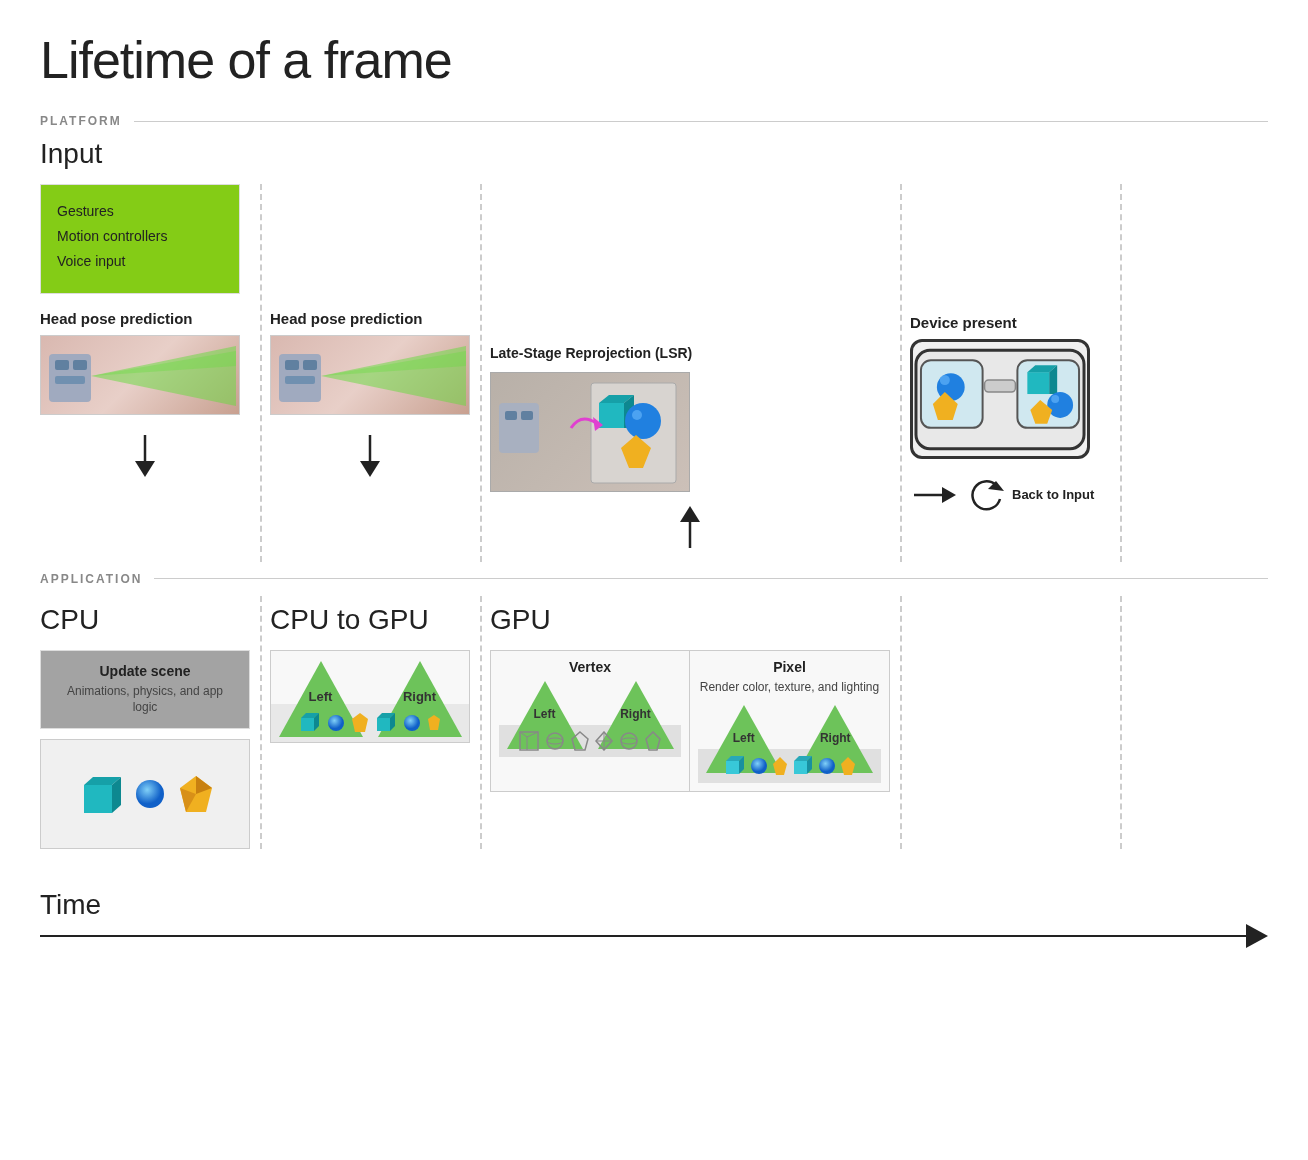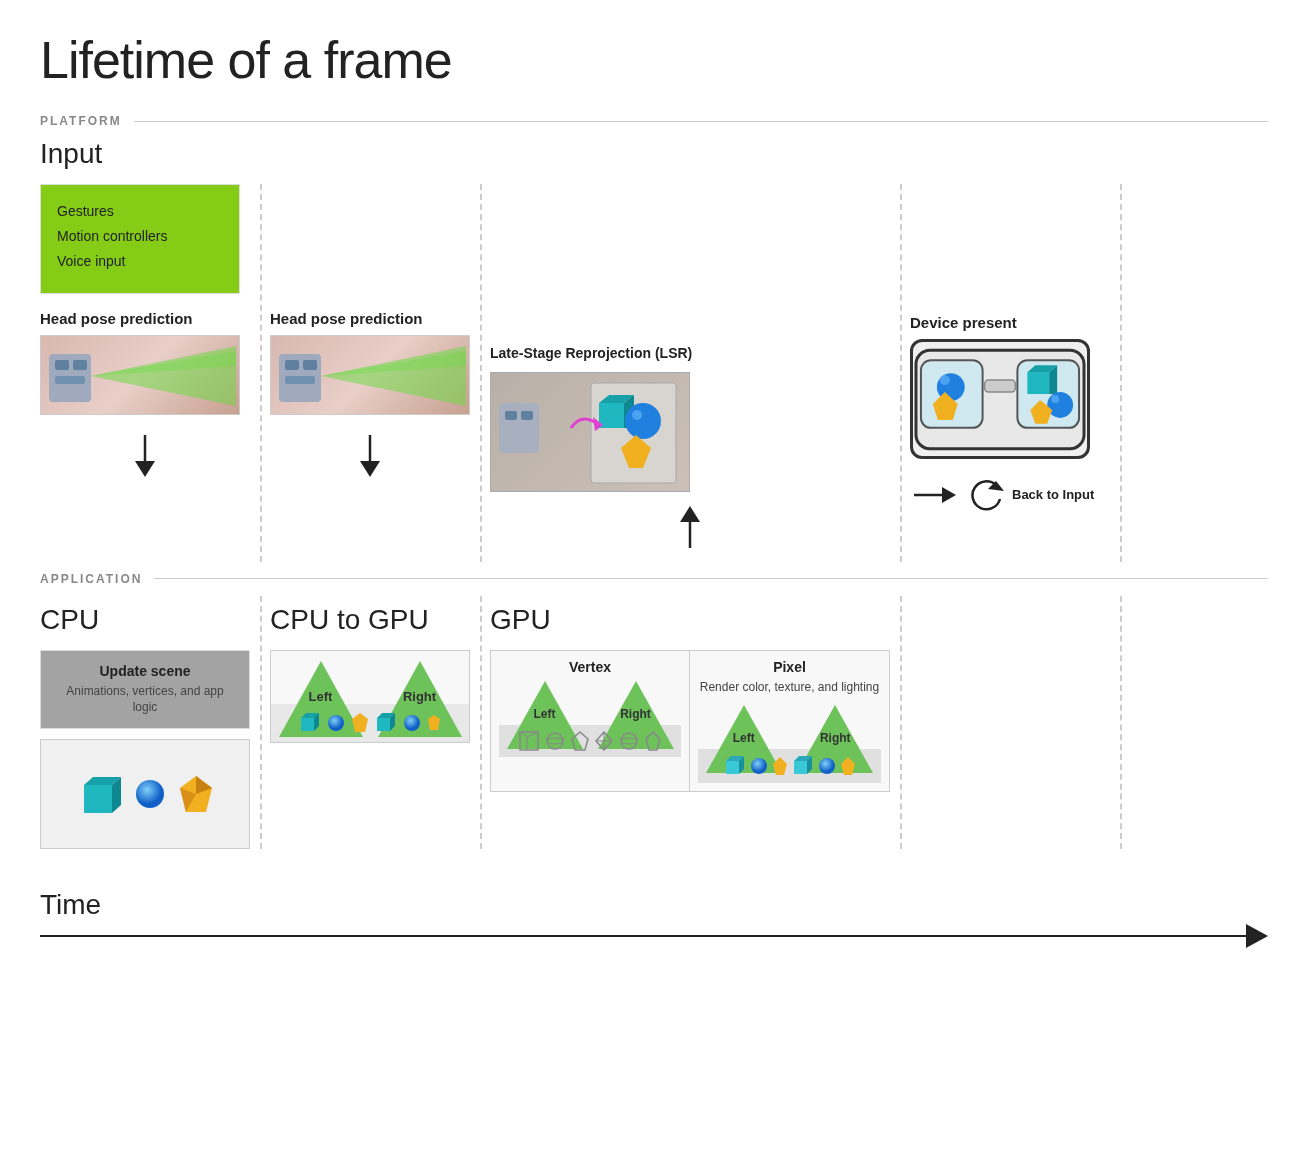--- a/index.html
+++ b/index.html
@@ -312,21 +312,21 @@
   <div style="position: absolute; left: 220px; top: 0; bottom: 0; border-left: 2px dashed #ccc; pointer-events: none; z-index: 1;"></div>
   <div style="position: absolute; left: 440px; top: 0; bottom: 0; border-left: 2px dashed #ccc; pointer-events: none; z-index: 1;"></div>
   <div style="position: absolute; left: 860px; top: 0; bottom: 0; border-left: 2px dashed #ccc; pointer-events: none; z-index: 1;"></div>
   <div style="position: absolute; left: 1080px; top: 0; bottom: 0; border-left: 2px dashed #ccc; pointer-events: none; z-index: 1;"></div>
 
   <div style="padding: 0 10px 0 0;">
     <div class="subsection-title">CPU</div>
 
     <div class="app-box">
       <div class="app-box-title">Update scene</div>
-      <div class="app-box-sub">Animations, vertices,
+      <div class="app-box-sub">Animations, physics,
 and app logic</div>
     </div>
 
     <div class="objects-area">
       <svg width="46" height="46" viewBox="0 0 46 46">
         <rect x="8" y="14" width="28" height="28" fill="#20b8c0"></rect>
         <polygon points="8,14 17,6 45,6 36,14" fill="#16a0a8"></polygon>
         <polygon points="36,14 45,6 45,34 36,42" fill="#0d8890"></polygon>
       </svg>
       <svg width="32" height="32" viewBox="0 0 32 32">

